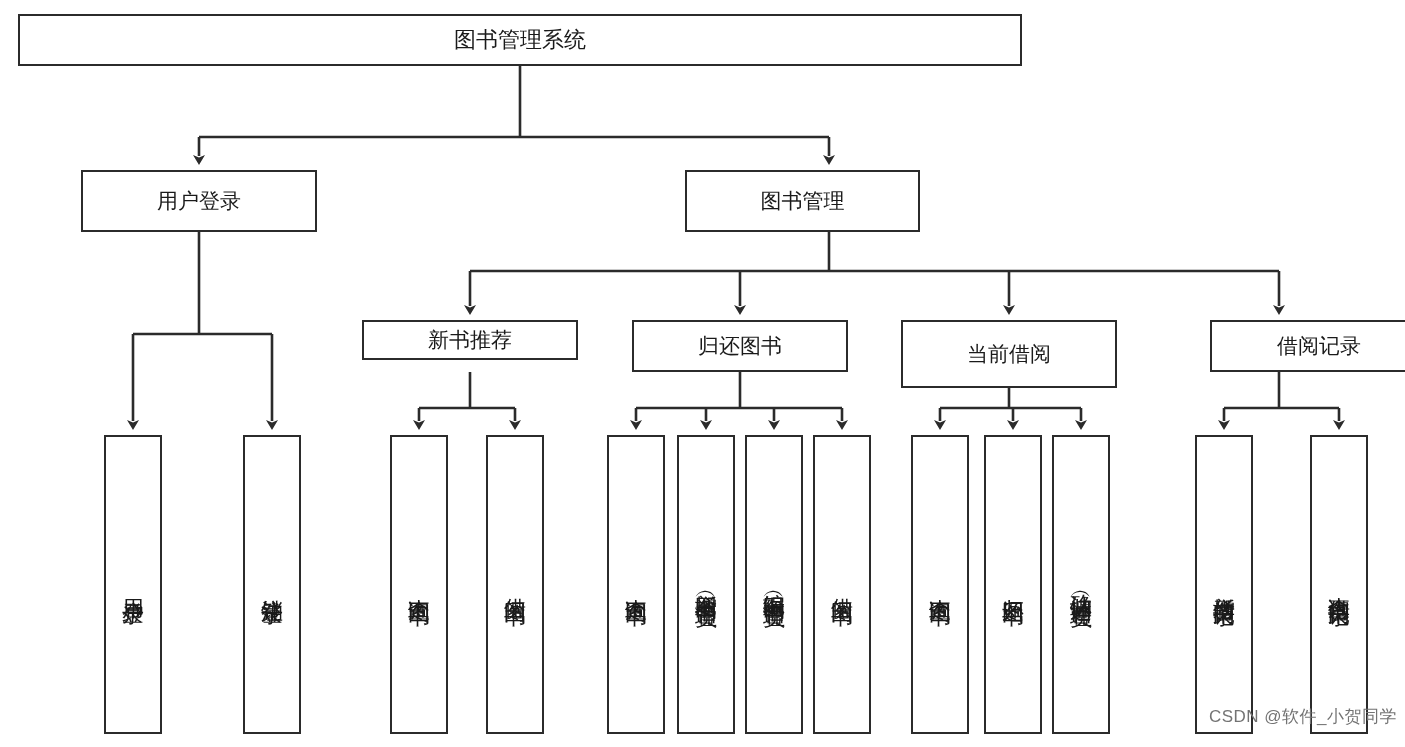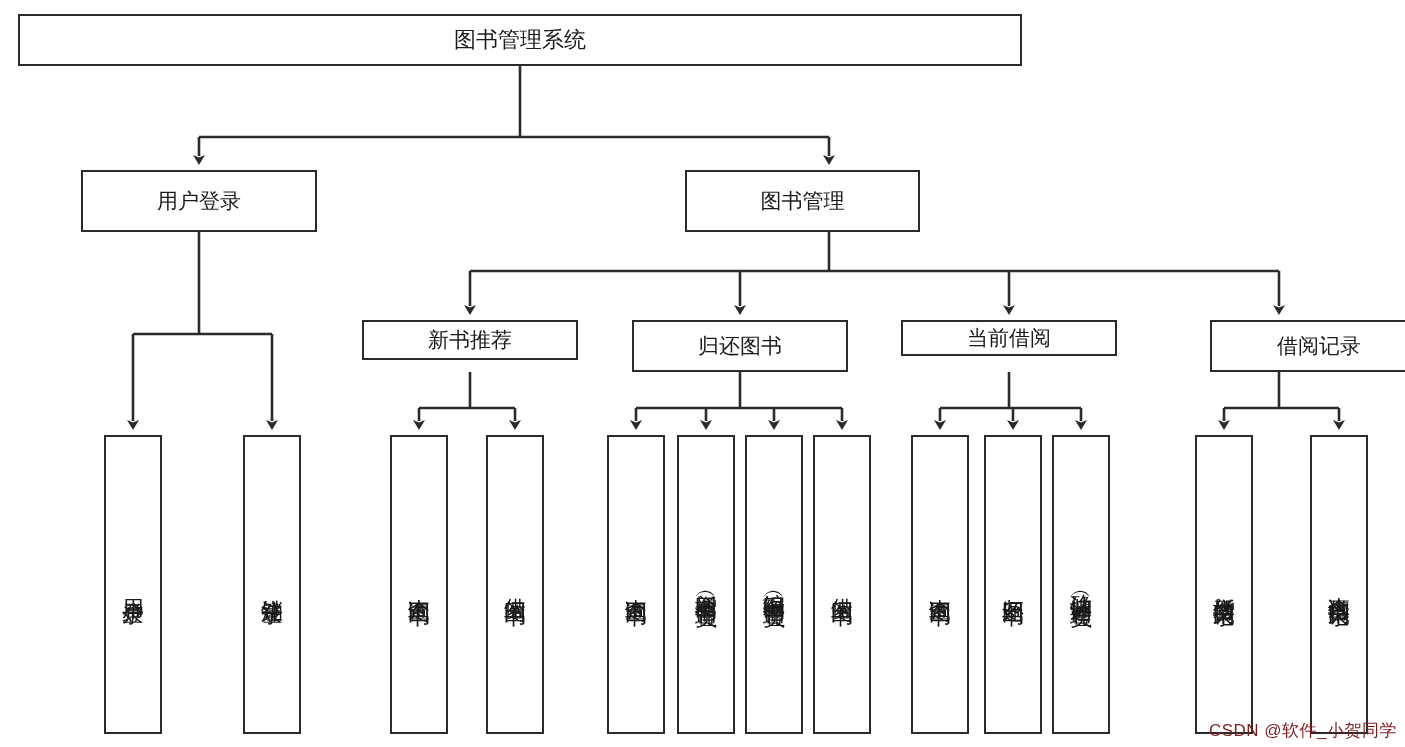--- a/index.html
+++ b/index.html
@@ -53,23 +53,23 @@
     writing-mode: vertical-rl;
     text-orientation: upright;
     font-size: 22px;
     letter-spacing: 2px;
     line-height: 1;
     white-space: nowrap;
   }
   .watermark {
     position: absolute;
     right: 8px;
-    bottom: 5px;
+    bottom: 19px;
     font-size: 17px;
-    color: #7f1d1d;
+    color: #737373;
     letter-spacing: 0.5px;
     z-index: 5;
     white-space: nowrap;
   }
 </style>
 </head>
 <body>
 
 <div id="canvas">
 
@@ -133,21 +133,21 @@
   <div class="node node-l2" style="left:685px; top:170px; width:235px; height:62px;">
     <span class="lbl">图书管理</span>
   </div>
 
   <div class="node node-l3" style="left:362px; top:320px; width:216px; height:40px;">
     <span class="lbl">新书推荐</span>
   </div>
   <div class="node node-l3" style="left:632px; top:320px; width:216px; height:52px;">
     <span class="lbl">归还图书</span>
   </div>
-  <div class="node node-l3" style="left:901px; top:320px; width:216px; height:36px;">
+  <div class="node node-l3" style="left:901px; top:320px; width:216px; height:68px;">
     <span class="lbl">当前借阅</span>
   </div>
   <div class="node node-l3" style="left:1170px; top:320px; width:218px; height:52px;margin-left:40px;">
     <span class="lbl">借阅记录</span>
   </div>
 
   <div class="node node-leaf" style="left:104px; top:435px; width:58px; height:299px;">
     <span class="lbl">用户登录</span>
   </div>
   <div class="node node-leaf" style="left:243px; top:435px; width:58px; height:299px;">

